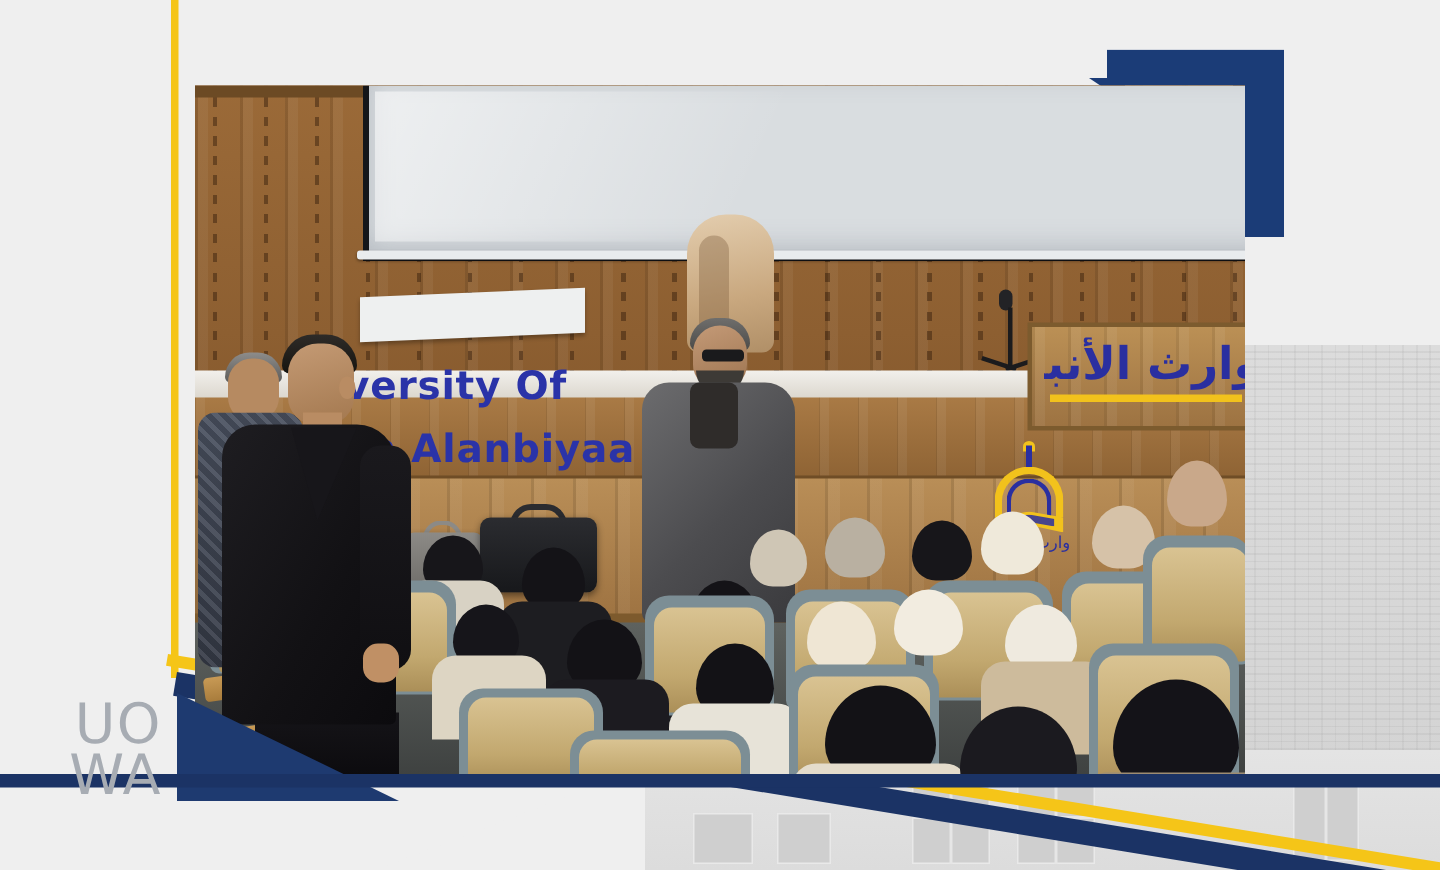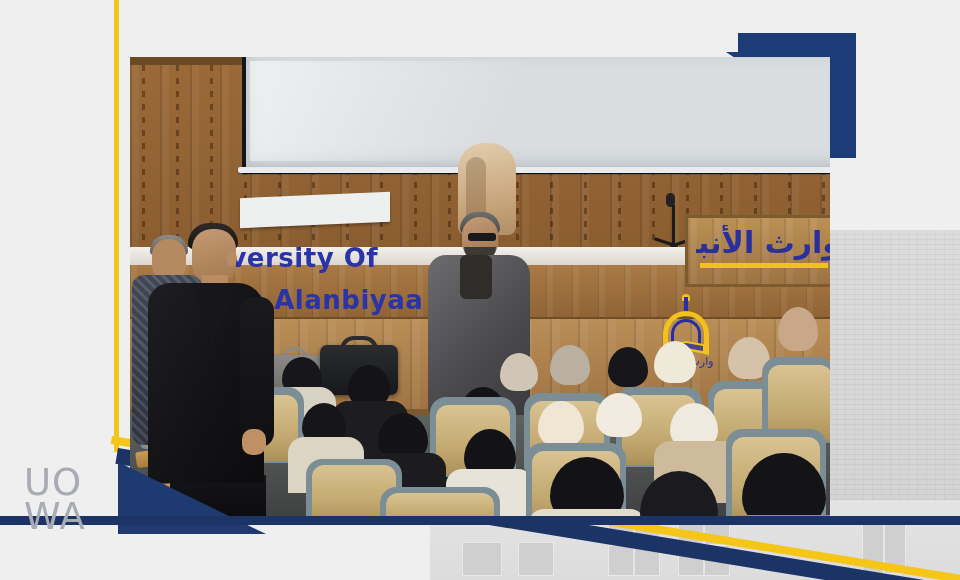--- a/index.html
+++ b/index.html
@@ -55,21 +55,21 @@
     -webkit-clip-path:polygon(0 0,0 72px,148px 72px);clip-path:polygon(0 0,0 72px,148px 72px);}
   
   .navy-band{position:absolute;left:118px;top:448px;width:880px;height:16px;background:#1b3365;
     transform-origin:0 0;transform:rotate(9.3deg);}
 
   
   .navy-bar{position:absolute;left:0px;top:516px;width:960px;height:9px;background:#1b3365;}
 
   
   .logo{position:absolute;left:24px;top:466px;width:84px;height:72px;color:#a7acb3;
-        line-height:.92;letter-spacing:1px;font-weight:400;}
+        line-height:.92;letter-spacing:1px;font-weight:400;text-align:right;}
   .logo .l1,.logo .l2{display:block;font-size:37px;font-family:"DejaVu Sans",sans-serif;}
 
   
   .photo{position:absolute;left:130px;top:57px;width:700px;height:465px;overflow:hidden;
          background:#8a6034;box-shadow:0 0 0 0 rgba(0,0,0,0);}
   .photo *{position:absolute;}
 
   
   .wall{left:0;top:0;width:700px;height:300px;
     background:

